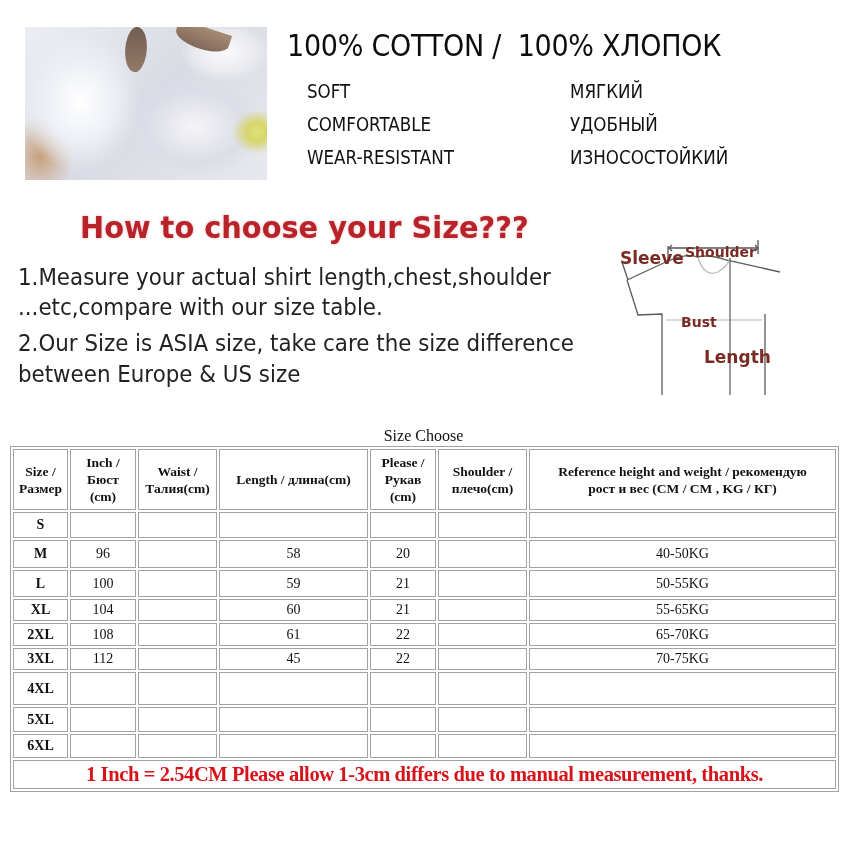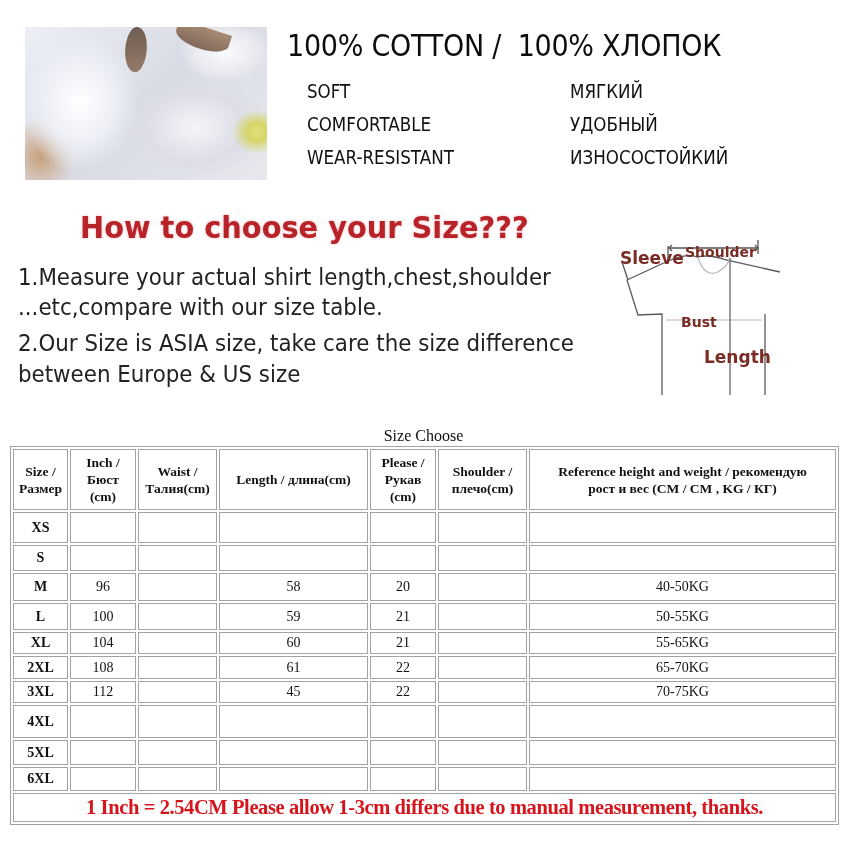--- a/index.html
+++ b/index.html
@@ -123,29 +123,20 @@
       <tr style="height:61px">
     <th><span>Size /</span><br><span>Размер</span></th>
     <th><span>Inch /</span><br><span>Бюст</span><br><span>(cm)</span></th>
     <th><span>Waist /</span><br><span>Талия(cm)</span></th>
     <th><span>Length / длина(cm)</span></th>
     <th><span>Please /</span><br><span>Рукав</span><br><span>(cm)</span></th>
     <th><span>Shoulder /</span><br><span>плечо(cm)</span></th>
     <th><span>Reference height and weight / рекомендую</span><br><span>рост и вес (CM / CM , KG / КГ)</span></th>
   </tr>
 
-  <tr style="height:31px">
-    <td class="size-cell">XS</td>
-    <td></td>
-    <td></td>
-    <td></td>
-    <td></td>
-    <td></td>
-    <td></td>
-  </tr>
   <tr style="height:26px">
     <td class="size-cell">S</td>
     <td></td>
     <td></td>
     <td></td>
     <td></td>
     <td></td>
     <td></td>
   </tr>
   <tr style="height:28px">

